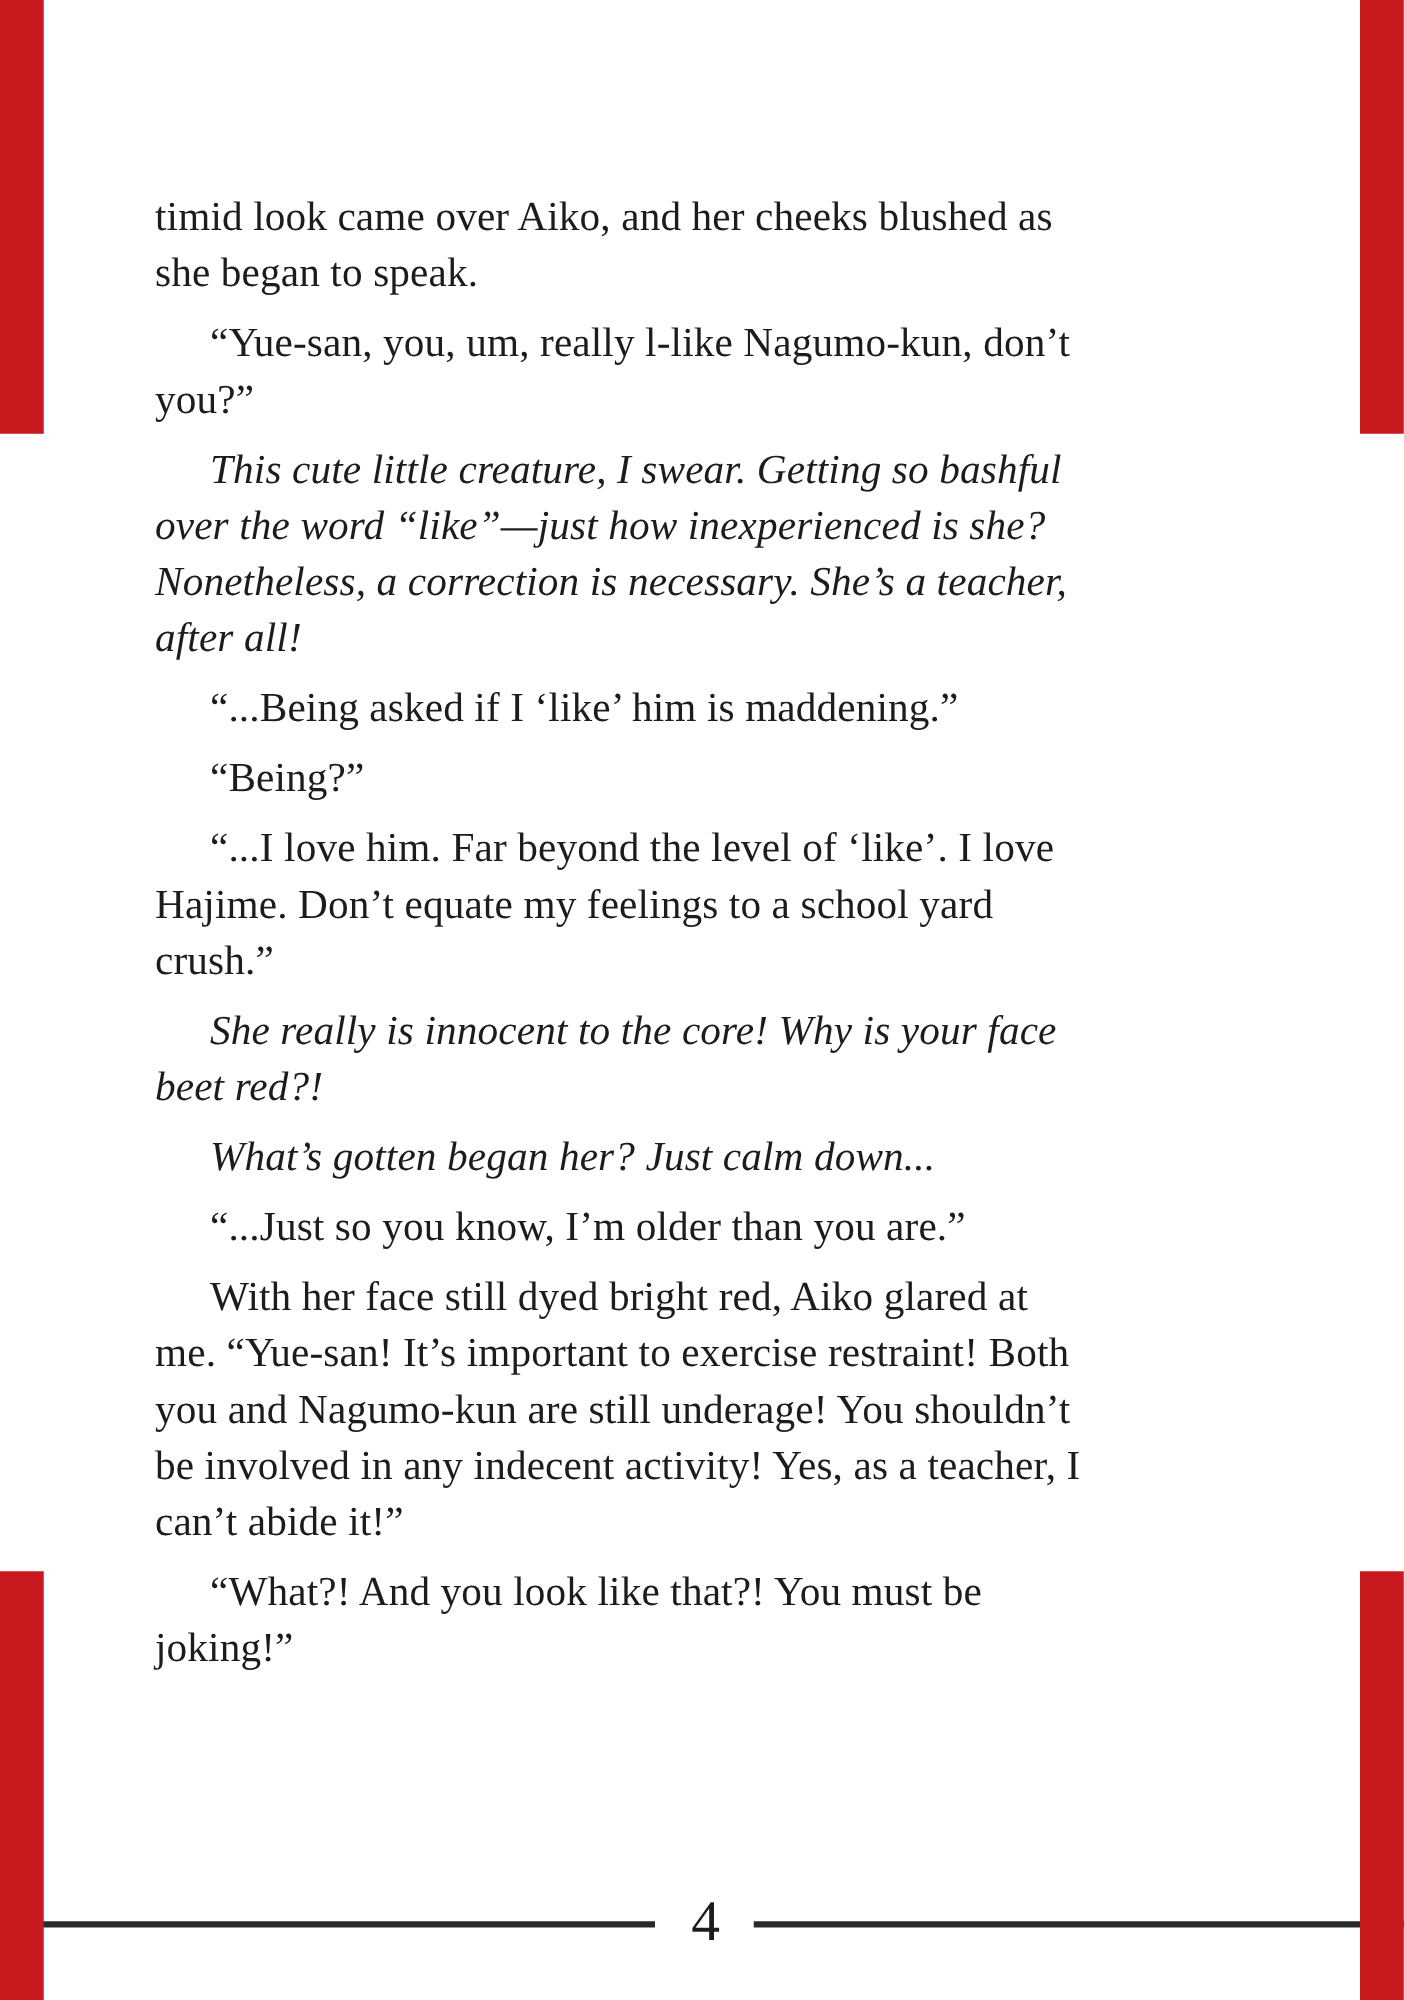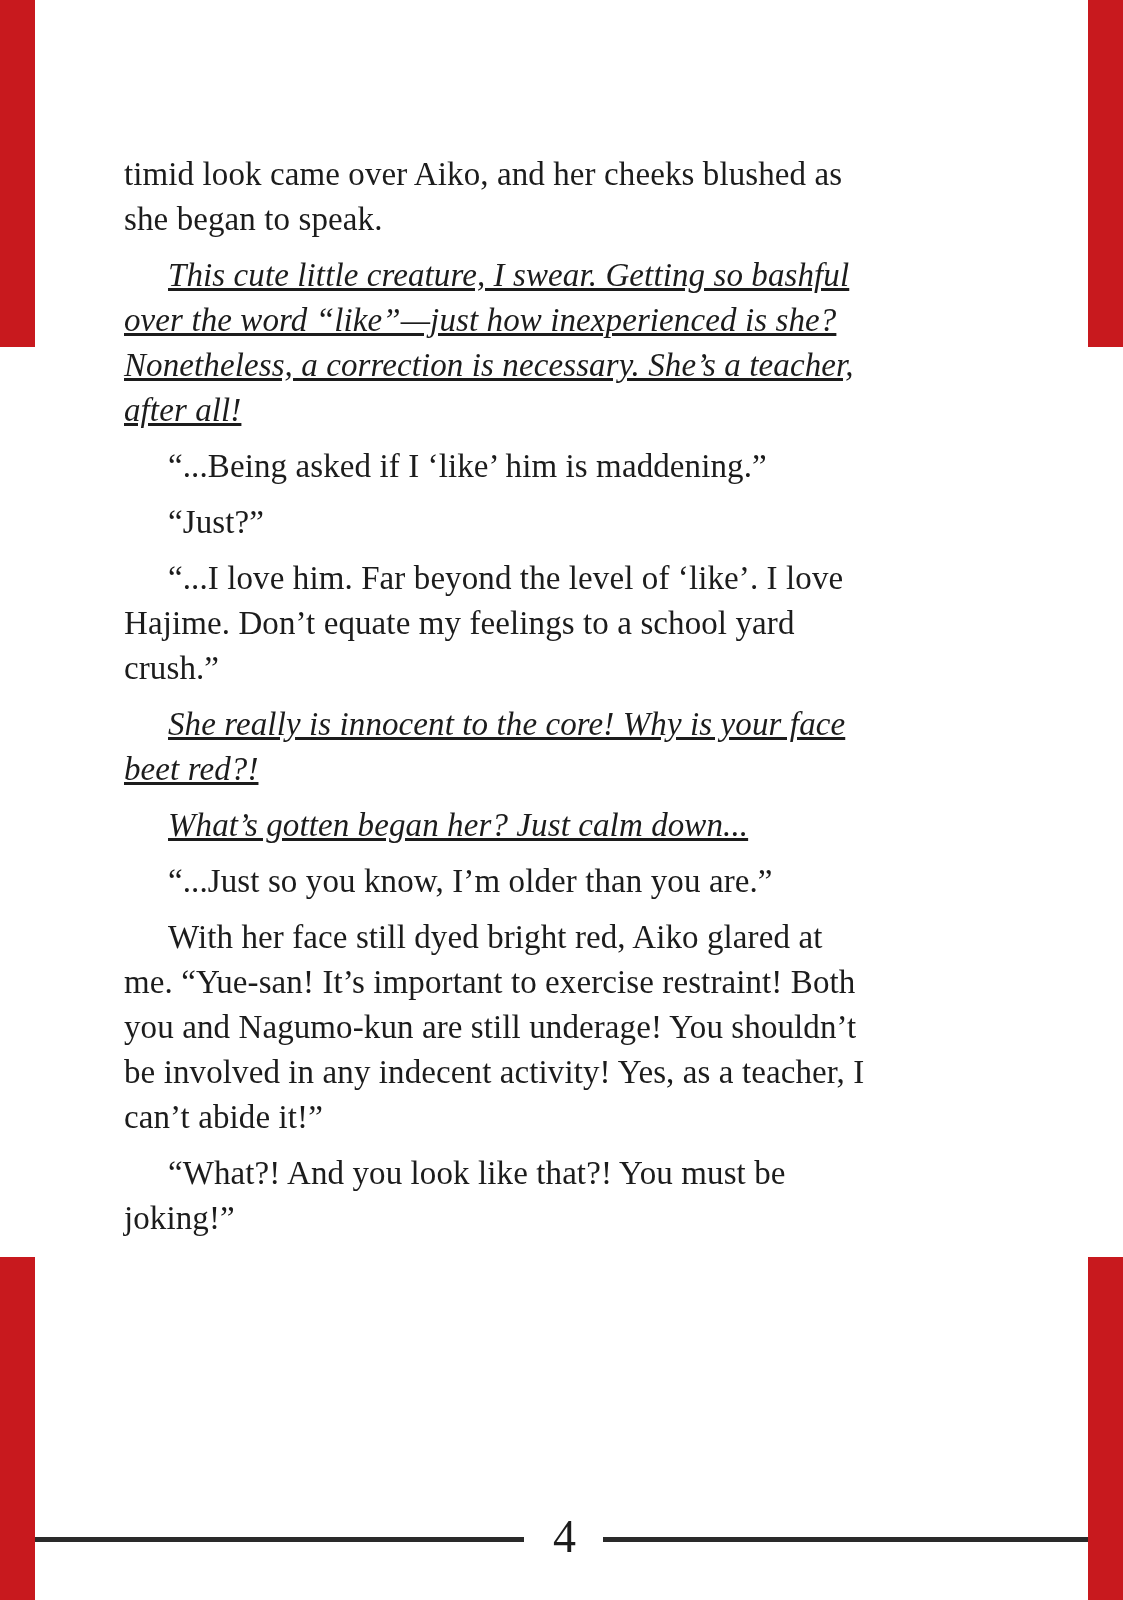--- a/index.html
+++ b/index.html
@@ -24,21 +24,21 @@
     position: absolute;
     left: 113px; top: 141px;
     width: 900px;
     font-size: 33px;
     line-height: 45px;
     color: var(--text);
     letter-spacing: 0.1px;
   }
   .para { margin: 11px; white-space: nowrap; text-indent: 0; }
   .para.indented { text-indent: 44px; }
-  .para.italic { font-style: italic; text-decoration: underline; }
+  .para.italic { font-style: italic; }
   .footer {
     position: absolute;
     left: 0; right: 0; top: 1516px;
     height: 46px;
     display: flex;
     align-items: center;
     color: var(--text);
   }
   .rule {
     height: 5px;
@@ -63,23 +63,24 @@
   .bar-tr { right: 0; top: 0;      height: 347px; }
   .bar-br { right: 0; top: 1257px; height: 343px; }
 </style>
 </head>
 <body>
 
 <main class="page">
 
   <section class="text-block">
       <p class="para">timid look came over Aiko, and her cheeks blushed as<br>she began to speak.</p>
+      <p class="para indented">“Yue-san, you, um, really l-like Nagumo-kun, don’t<br>you?”</p>
       <p class="para italic indented">This cute little creature, I swear. Getting so bashful<br>over the word “like”—just how inexperienced is she?<br>Nonetheless, a correction is necessary. She’s a teacher,<br>after all!</p>
       <p class="para indented">“...Being asked if I ‘like’ him is maddening.”</p>
-      <p class="para indented">“Just?”</p>
+      <p class="para indented">“Being?”</p>
       <p class="para indented">“...I love him. Far beyond the level of ‘like’. I love<br>Hajime. Don’t equate my feelings to a school yard<br>crush.”</p>
       <p class="para italic indented">She really is innocent to the core! Why is your face<br>beet red?!</p>
       <p class="para italic indented">What’s gotten began her? Just calm down...</p>
       <p class="para indented">“...Just so you know, I’m older than you are.”</p>
       <p class="para indented">With her face still dyed bright red, Aiko glared at<br>me. “Yue-san! It’s important to exercise restraint! Both<br>you and Nagumo-kun are still underage! You shouldn’t<br>be involved in any indecent activity! Yes, as a teacher, I<br>can’t abide it!”</p>
       <p class="para indented">“What?! And you look like that?! You must be<br>joking!”</p>
     </section>
 
   <footer class="footer">
     <span class="rule rule-left"></span>

